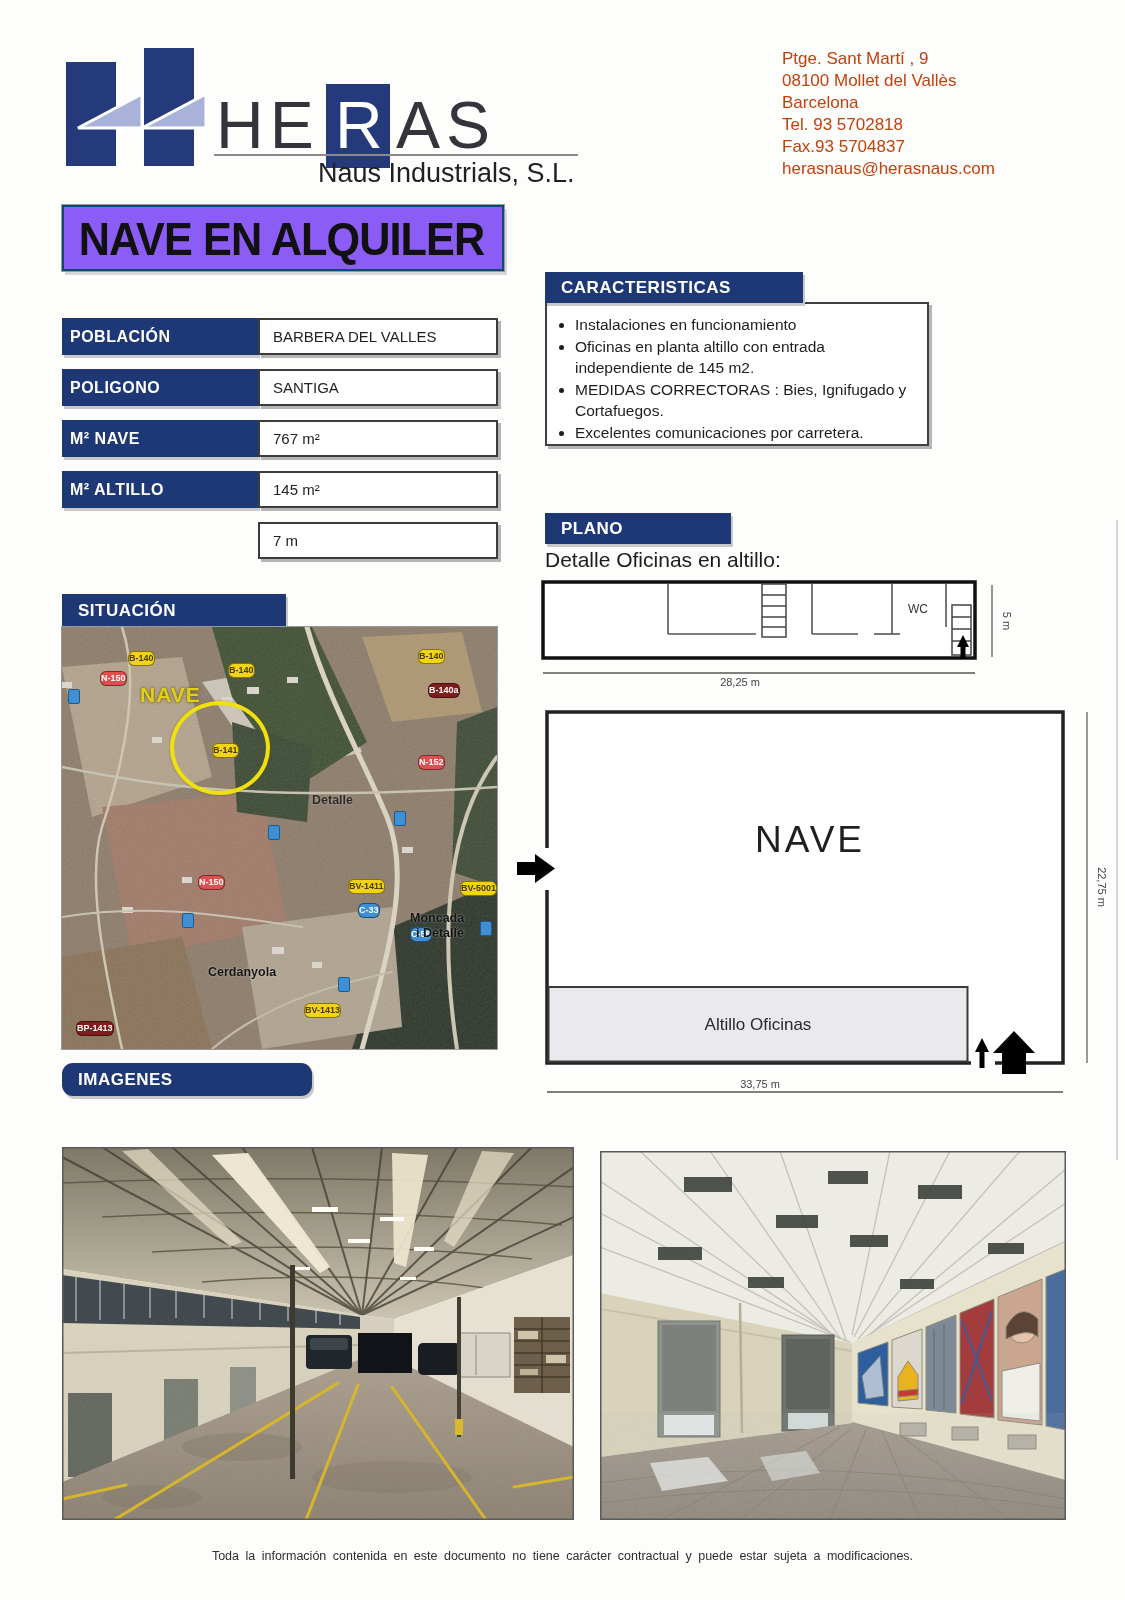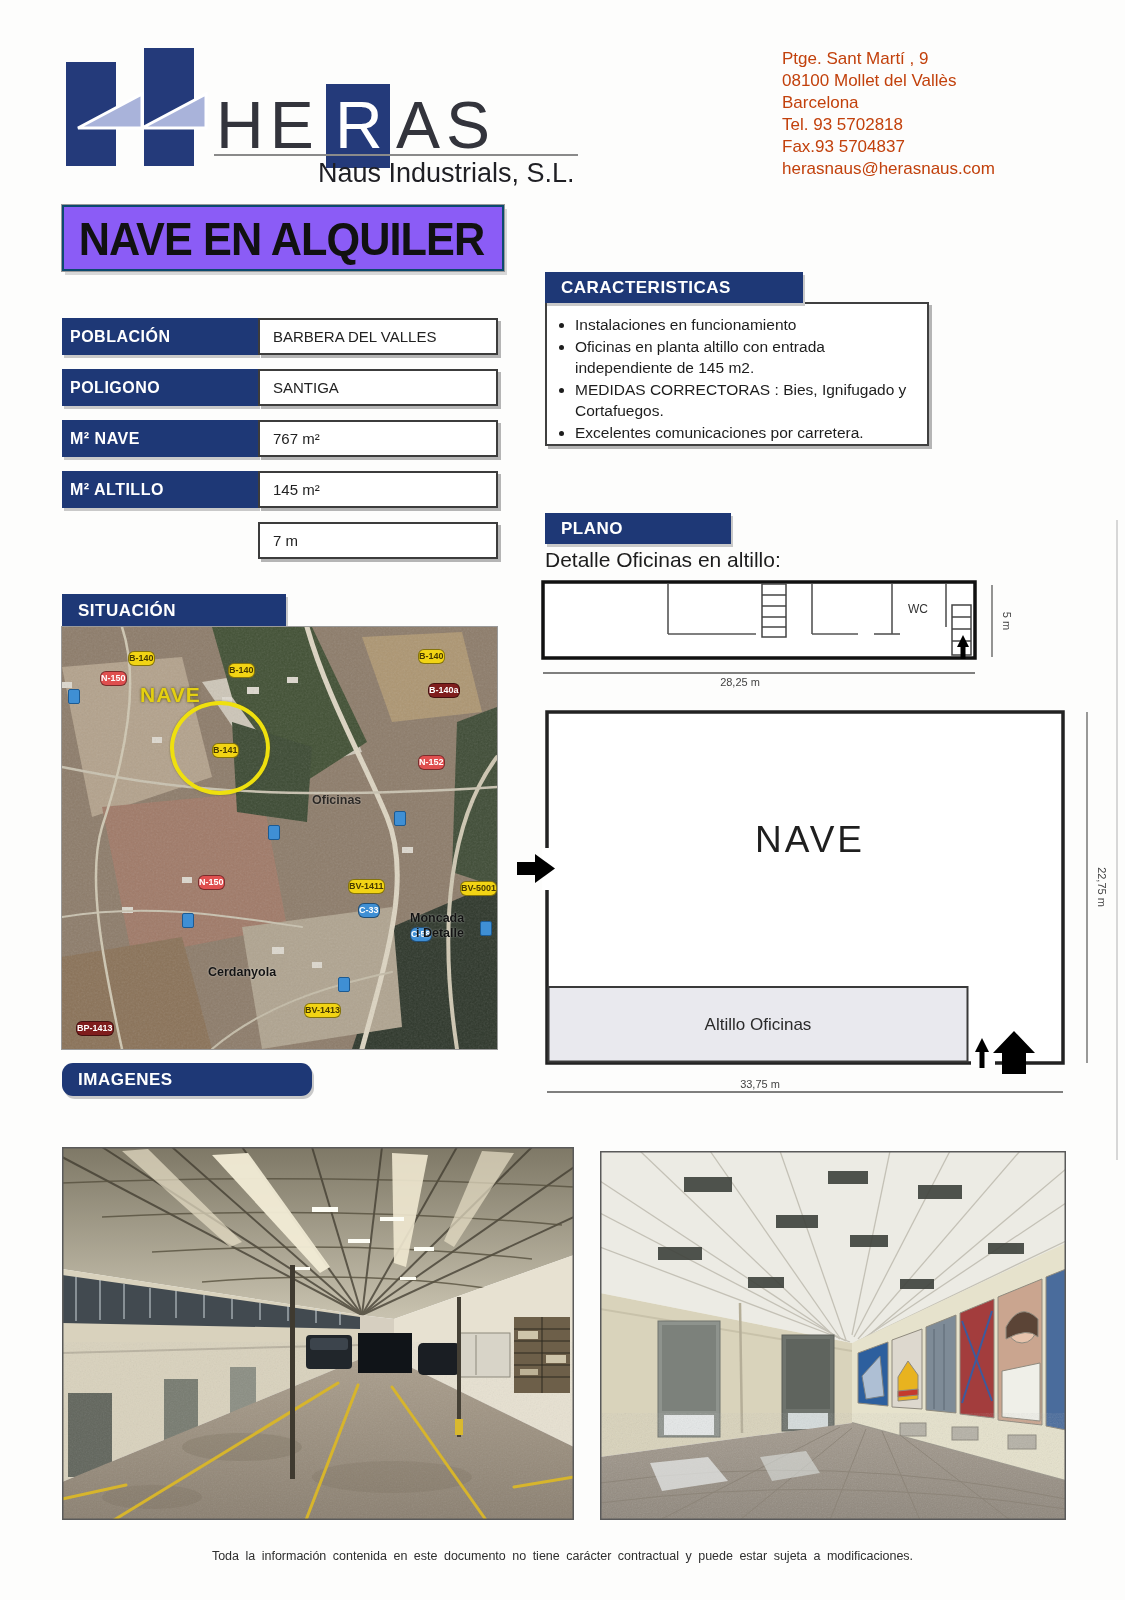--- a/index.html
+++ b/index.html
@@ -294,21 +294,21 @@
   <span class="bdot" style="left:6px;top:62px"></span>
   <span class="bdot" style="left:120px;top:286px"></span>
   <span class="bdot" style="left:206px;top:198px"></span>
   <span class="bdot" style="left:332px;top:184px"></span>
   <span class="bdot" style="left:276px;top:350px"></span>
   <span class="bdot" style="left:418px;top:294px"></span>
 
   <span class="town" style="left:146px;top:338px">Cerdanyola</span>
   <span class="town" style="left:348px;top:284px">Moncada</span>
   <span class="town" style="left:354px;top:299px">i Detalle</span>
-  <span class="town" style="left:250px;top:166px;opacity:.8">Oficinas</span>
+  <span class="town" style="left:250px;top:166px;opacity:.8">Detalle</span>
 </div>
 
 <div class="abs sec-head img-head">IMAGENES</div>
 
 <svg class="abs photo1" viewBox="0 0 512 373">
   <defs>
     <linearGradient id="ceilG" x1="0" y1="0" x2="0" y2="1">
       <stop offset="0" stop-color="#7e7866"></stop>
         <stop offset="1" stop-color="#c9c3b0"></stop>
     </linearGradient>

